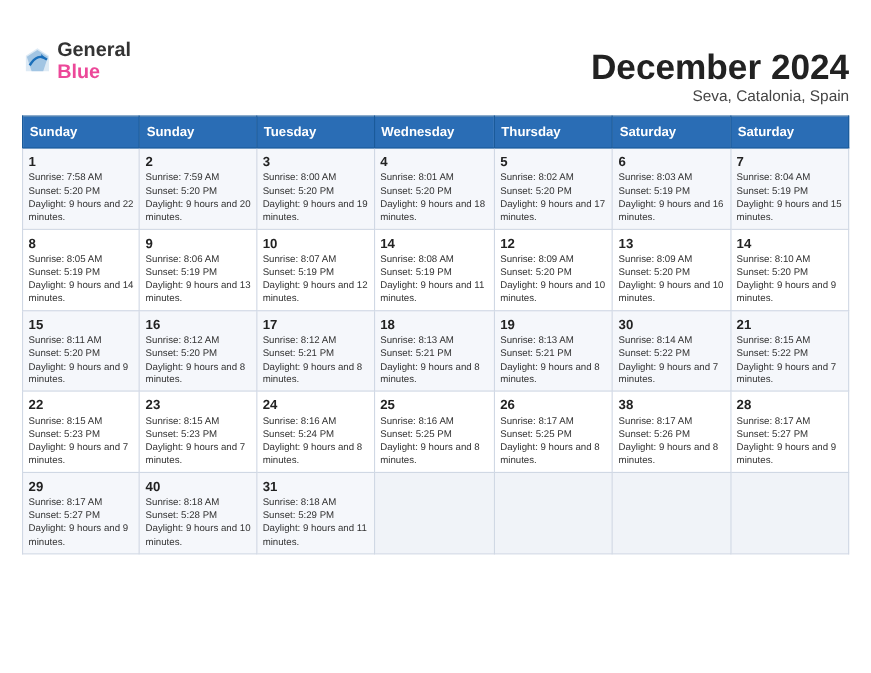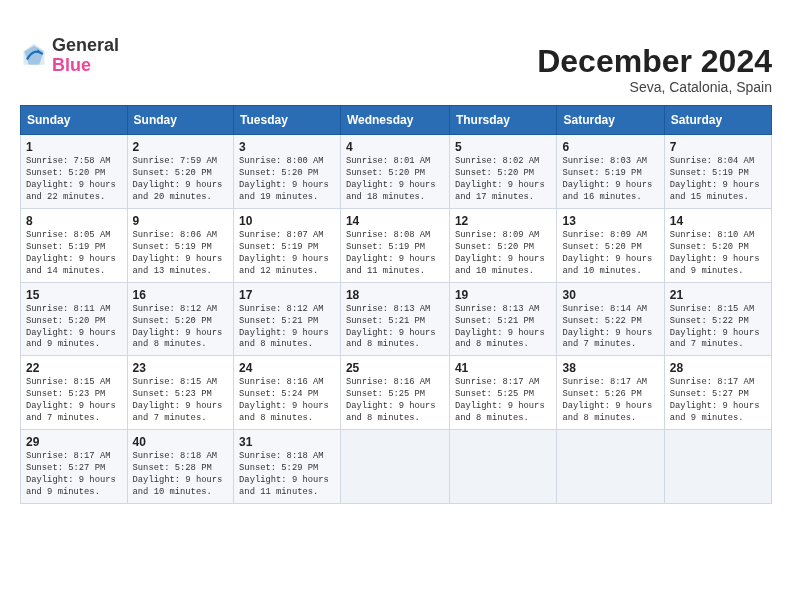--- a/index.html
+++ b/index.html
@@ -88,21 +88,20 @@
       font-size: 12px;
       font-weight: bold;
       display: block;
       margin-bottom: 1px;
       color: #222;
     }
     .day-info {
       font-size: 8.8px;
       color: #333;
       line-height: 1.35;
-      font-family: Liberation Mono, monospace;
     }
     .empty-cell {
       background: #f0f3f8 !important;
     }
   </style>
 </head>
 <body>
 
 <div class="page">
   <div class="header">
@@ -238,21 +237,21 @@
           </td>
           <td>
             <span class="day-num">24</span>
             <div class="day-info">Sunrise: 8:16 AM<br>Sunset: 5:24 PM<br>Daylight: 9 hours and 8 minutes.</div>
           </td>
           <td>
             <span class="day-num">25</span>
             <div class="day-info">Sunrise: 8:16 AM<br>Sunset: 5:25 PM<br>Daylight: 9 hours and 8 minutes.</div>
           </td>
           <td>
-            <span class="day-num">41</span>
+            <span class="day-num">26</span>
             <div class="day-info">Sunrise: 8:17 AM<br>Sunset: 5:25 PM<br>Daylight: 9 hours and 8 minutes.</div>
           </td>
           <td>
             <span class="day-num">38</span>
             <div class="day-info">Sunrise: 8:17 AM<br>Sunset: 5:26 PM<br>Daylight: 9 hours and 8 minutes.</div>
           </td>
           <td>
             <span class="day-num">28</span>
             <div class="day-info">Sunrise: 8:17 AM<br>Sunset: 5:27 PM<br>Daylight: 9 hours and 9 minutes.</div>
           </td>

